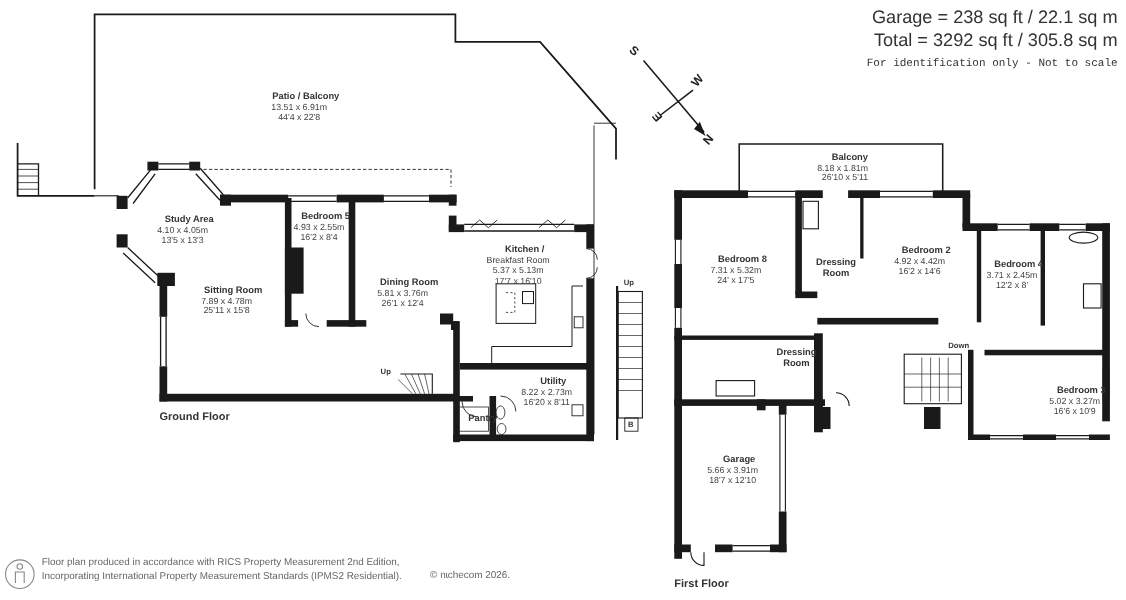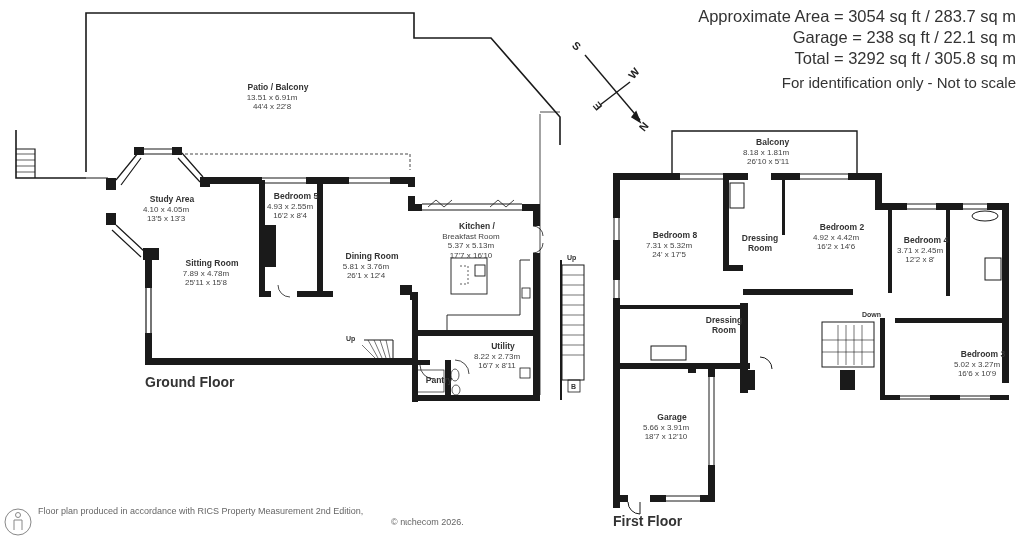--- a/index.html
+++ b/index.html
@@ -1,33 +1,32 @@
 <!DOCTYPE html>
 <html><head>
 <meta charset="utf-8">
 <style>
   html, body { margin: 0; padding: 0; background: #ffffff; }
   body { width: 1024px; height: 545px; position: relative; overflow: hidden; font-family: "Liberation Sans", sans-serif; color: #222; }
   .area-box { position: absolute; right: 8px; top: 6px; text-align: right; color: #333; }
   .area-line { font-size: 16.5px; line-height: 21px; }
-  .area-note { font-size: 15px; margin-top: 5px; color: #333; }
+  .area-note { font-size: 10px; margin-top: 5px; color: #333; font-family: Liberation Mono, monospace; }
   svg.plan { position: absolute; left: 0; top: 0; }
   .room-label { position: absolute; text-align: center; transform: translateX(-50%); font-size: 8px; line-height: 9.5px; color: #444; white-space: nowrap; }
   .room-label .rname { font-weight: bold; color: #333; font-size: 8.5px; padding-left: 12px; }
-  .floor-label { position: absolute; font-weight: bold; font-size: 14px; color: #333; }
+  .floor-label { position: absolute; font-weight: bold; font-size: 10px; color: #333; }
   .footer { position: absolute; left: 38px; top: 505px; font-size: 9px; line-height: 12px; color: #666; }
   .copyright { position: absolute; left: 391px; top: 517px; font-size: 9px; color: #666; }
   .compass-letter { font-family: "Liberation Sans", sans-serif; font-size: 11px; font-weight: bold; fill: #222; }
   .tag { position:absolute; font-size:7px; font-weight:bold; color:#333; }
 </style>
 </head>
 <body>
 
 <div class="area-box">
-  <div class="area-line">Approximate Area = 3054 sq ft / 283.7 sq m</div>
   <div class="area-line">Garage = 238 sq ft / 22.1 sq m</div>
   <div class="area-line">Total = 3292 sq ft / 305.8 sq m</div>
   <div class="area-note">For identification only - Not to scale</div>
 </div>
 
 <svg class="plan" width="1024" height="545" viewBox="0 0 1024 545">
   <g stroke="#1a1a1a" fill="none">
 
     <path d="M86 172 L86 13 L414 13 L414 38 L491 38 L560 117 L560 145" stroke-width="1.6"></path>
     <line x1="540" y1="114" x2="540" y2="395" stroke-width="0.8"></line>
@@ -256,21 +255,21 @@
 </div>
 <div class="room-label" style="left:471px; top:222px;">
   <div class="rname">Kitchen /</div>
   <div>Breakfast Room</div>
   <div>5.37 x 5.13m</div>
   <div>17'7 x 16'10</div>
 </div>
 <div class="room-label" style="left:497px; top:342px;">
   <div class="rname">Utility</div>
   <div>8.22 x 2.73m</div>
-  <div>16'7 x 8'11</div>
+  <div>16'20 x 8'11</div>
 </div>
 <div class="room-label" style="left:433px; top:376px;">
   <div class="rname">Pantry</div>
 </div>
 <div class="tag" style="left:346px; top:335px;">Up</div>
 <div class="tag" style="left:567px; top:254px;">Up</div>
 <div class="tag" style="left:571px; top:383px;">B</div>
 <div class="floor-label" style="left:145px; top:374px;">Ground Floor</div>
 
 <div class="room-label" style="left:766px; top:138px;text-align:right;">
@@ -305,18 +304,19 @@
   <div class="rname">Bedroom 3</div>
   <div>5.02 x 3.27m</div>
   <div>16'6 x 10'9</div>
 </div>
 <div class="room-label" style="left:666px; top:413px;">
   <div class="rname">Garage</div>
   <div>5.66 x 3.91m</div>
   <div>18'7 x 12'10</div>
 </div>
 <div class="tag" style="left:862px; top:311px;">Down</div>
-<div class="floor-label" style="left:613px; top:513px;">First Floor</div>
+<div class="floor-label" style="left:613px; top:526px;">First Floor</div>
 
 <div class="footer">
   <div>Floor plan produced in accordance with RICS Property Measurement 2nd Edition,</div>
+  <div>Incorporating International Property Measurement Standards (IPMS2 Residential).</div>
 </div>
 <div class="copyright">© nɩchecom 2026.</div>
 
 </body></html>

